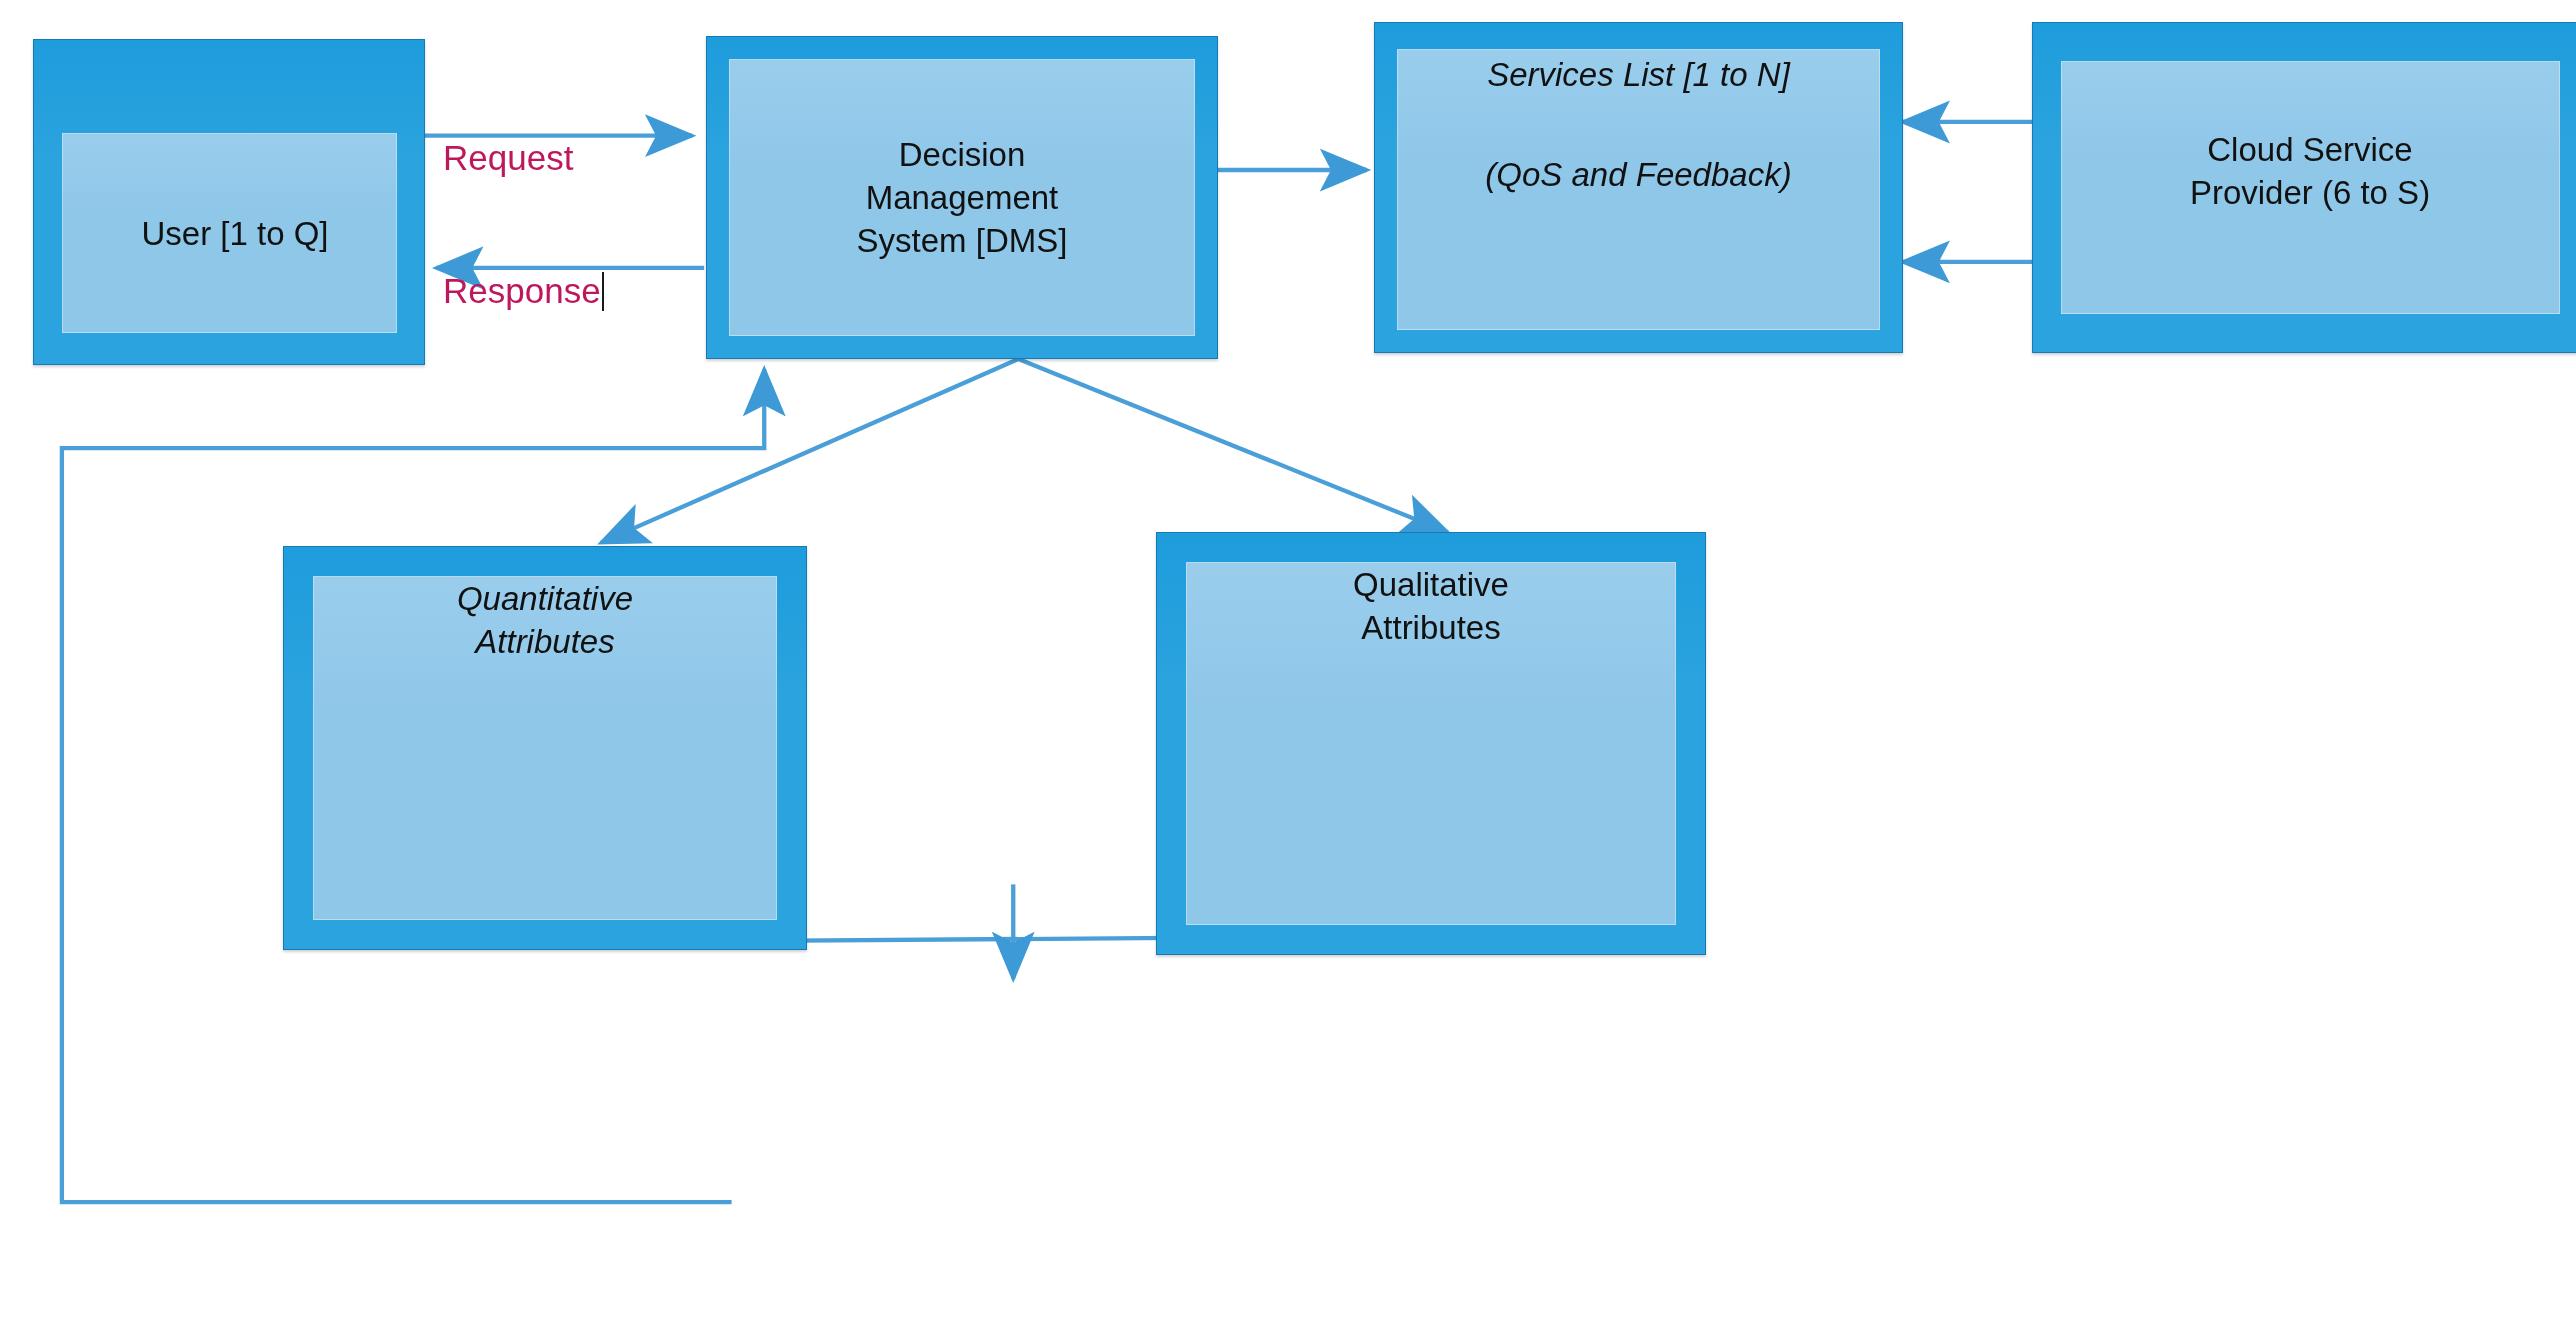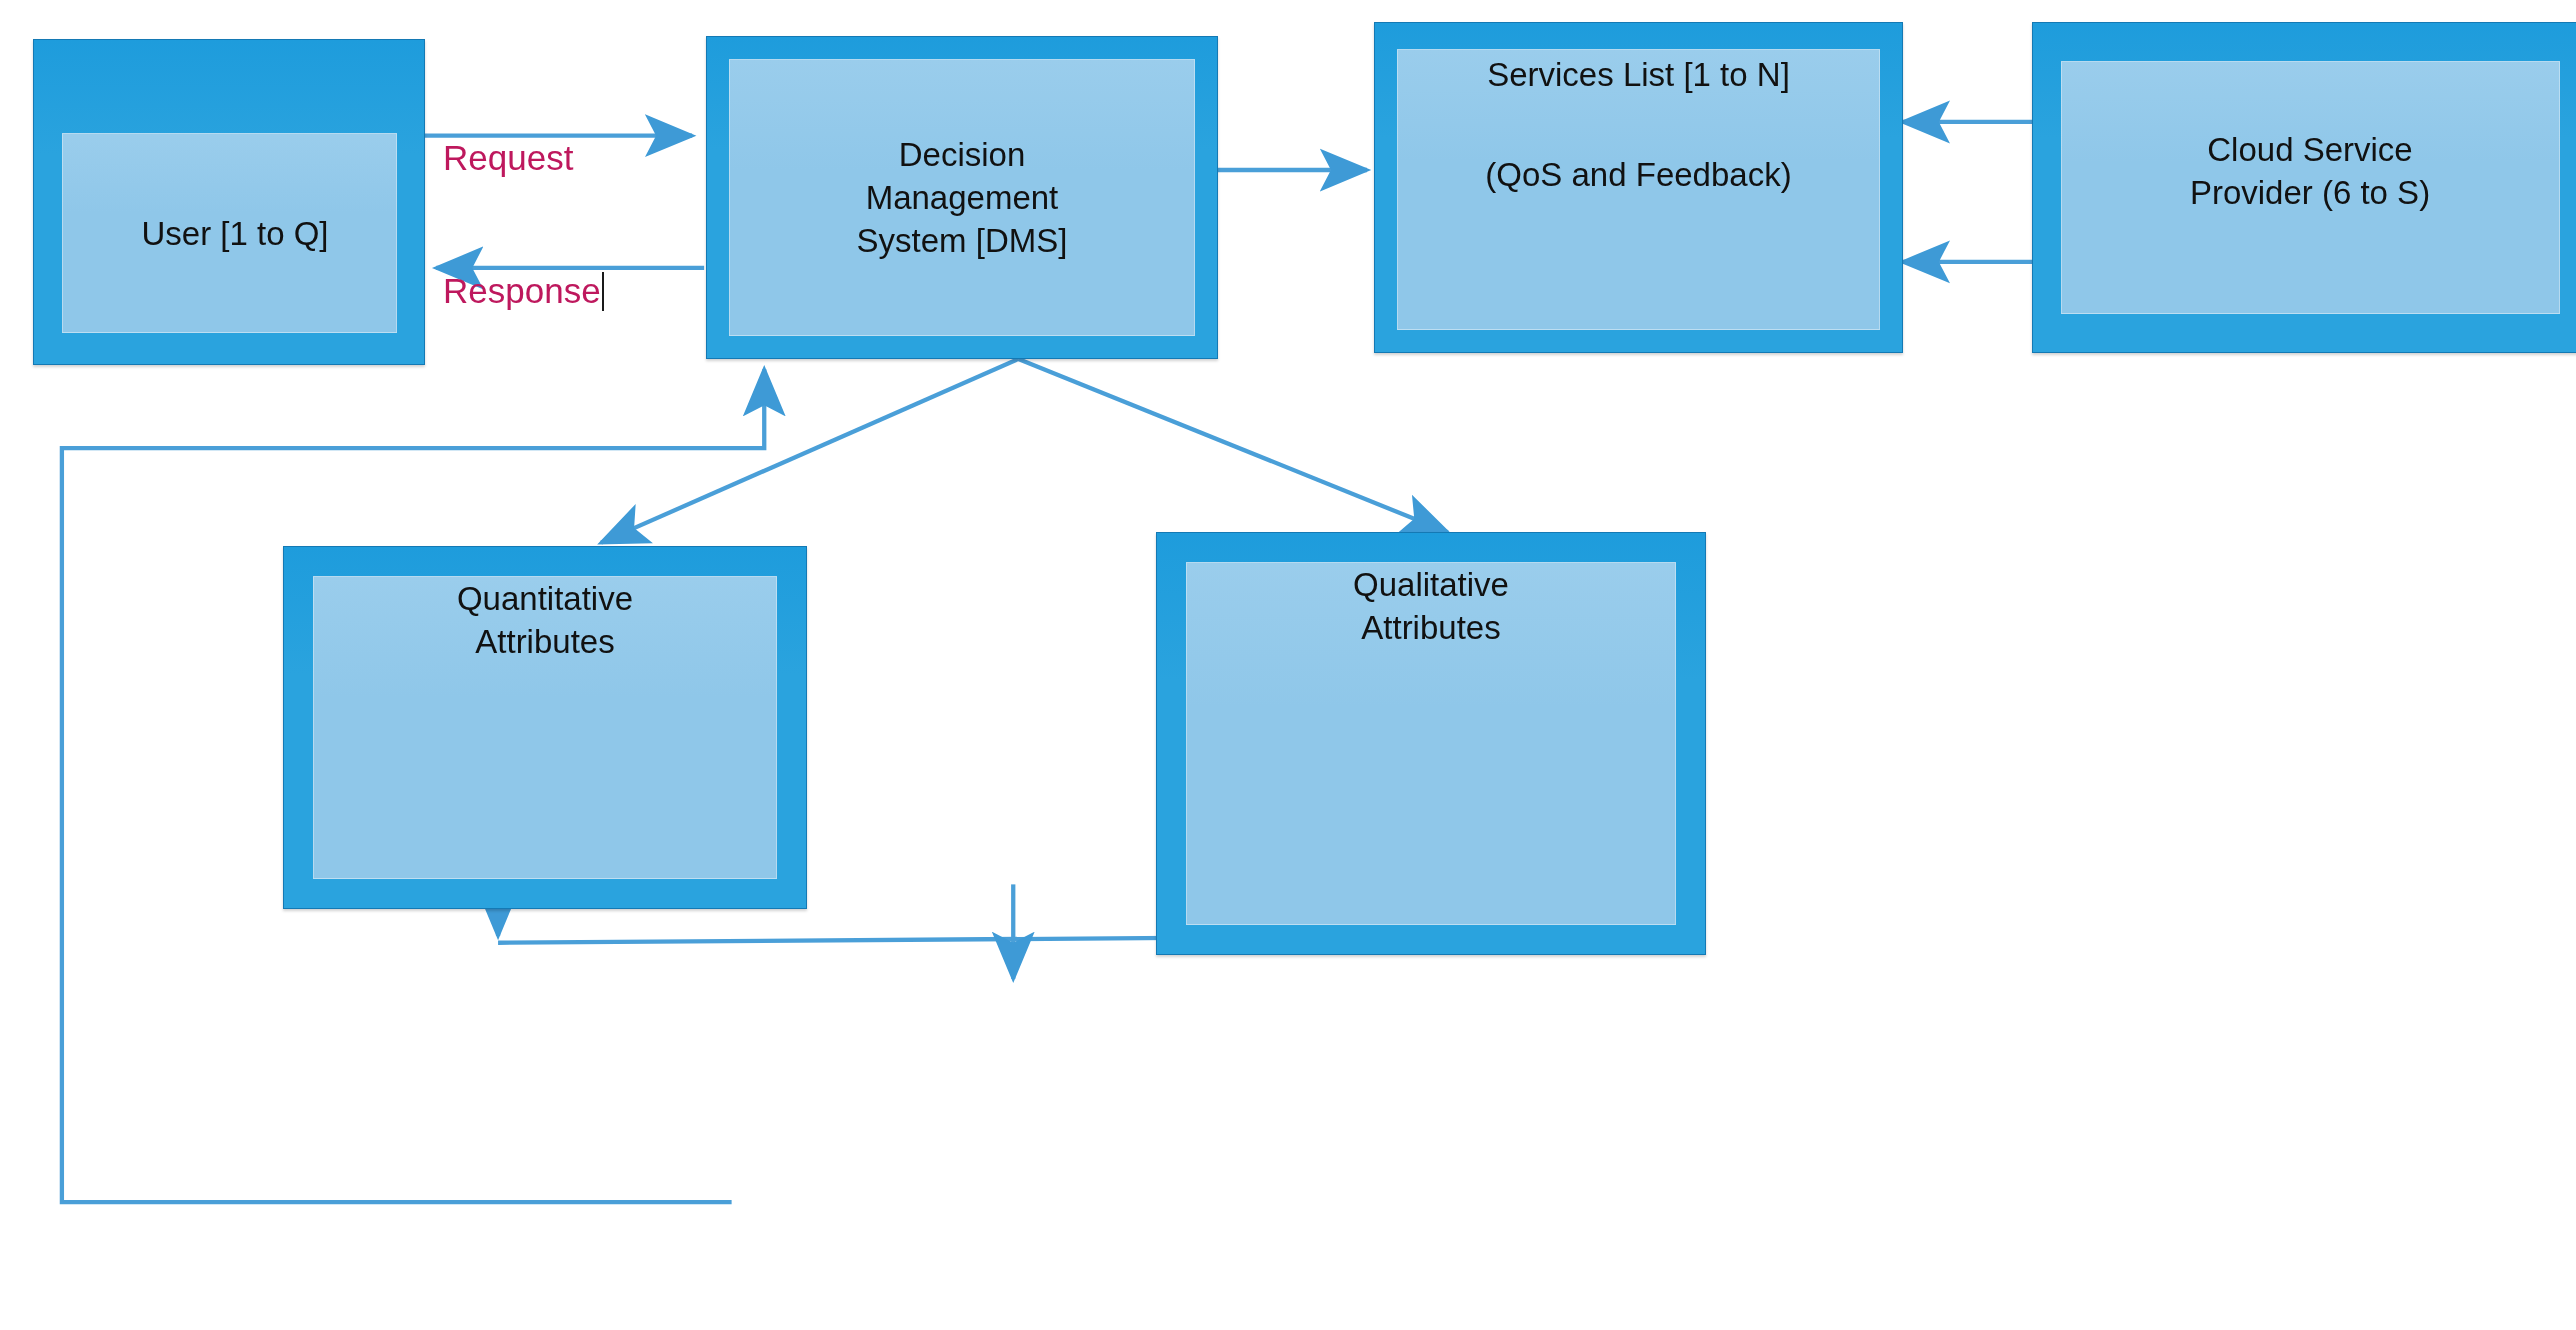--- a/index.html
+++ b/index.html
@@ -141,34 +141,34 @@
   <div class="node" style="left:706px; top:36px; width:512px; height:323px;">
     <div class="inner va-center" style="left:22px; right:22px; top:22px; bottom:22px;">
       <div class="label">Decision
 Management
 System [DMS]</div>
     </div>
   </div>
 
   <div class="node" style="left:1374px; top:22px; width:529px; height:331px;">
     <div class="inner va-top" style="left:22px; right:22px; top:26px; bottom:22px;">
-      <div class="label" style="line-height:50px;">Services List [1 to N]
+      <div class="label" style="line-height:50px;font-style:italic;">Services List [1 to N]
 
 (QoS and Feedback)</div>
     </div>
   </div>
 
   <div class="node" style="left:2032px; top:22px; width:556px; height:331px;">
     <div class="inner va-center" style="left:27.5px; right:27.5px; top:38px; bottom:38px;">
       <div class="label" style="margin-top:-34px;">Cloud Service
 Provider (6 to S)</div>
     </div>
   </div>
 
-  <div class="node" style="left:283px; top:546px; width:524px; height:363px;">
+  <div class="node" style="left:283px; top:546px; width:524px; height:404px;font-style:italic;">
     <div class="inner va-top" style="left:29px; right:29px; top:29px; bottom:29px;">
       <div class="label">Quantitative
 Attributes</div>
     </div>
   </div>
 
   <div class="node" style="left:1156px; top:532px; width:550px; height:423px;">
     <div class="inner va-top" style="left:29px; right:29px; top:29px; bottom:29px;">
       <div class="label">Qualitative
 Attributes</div>

